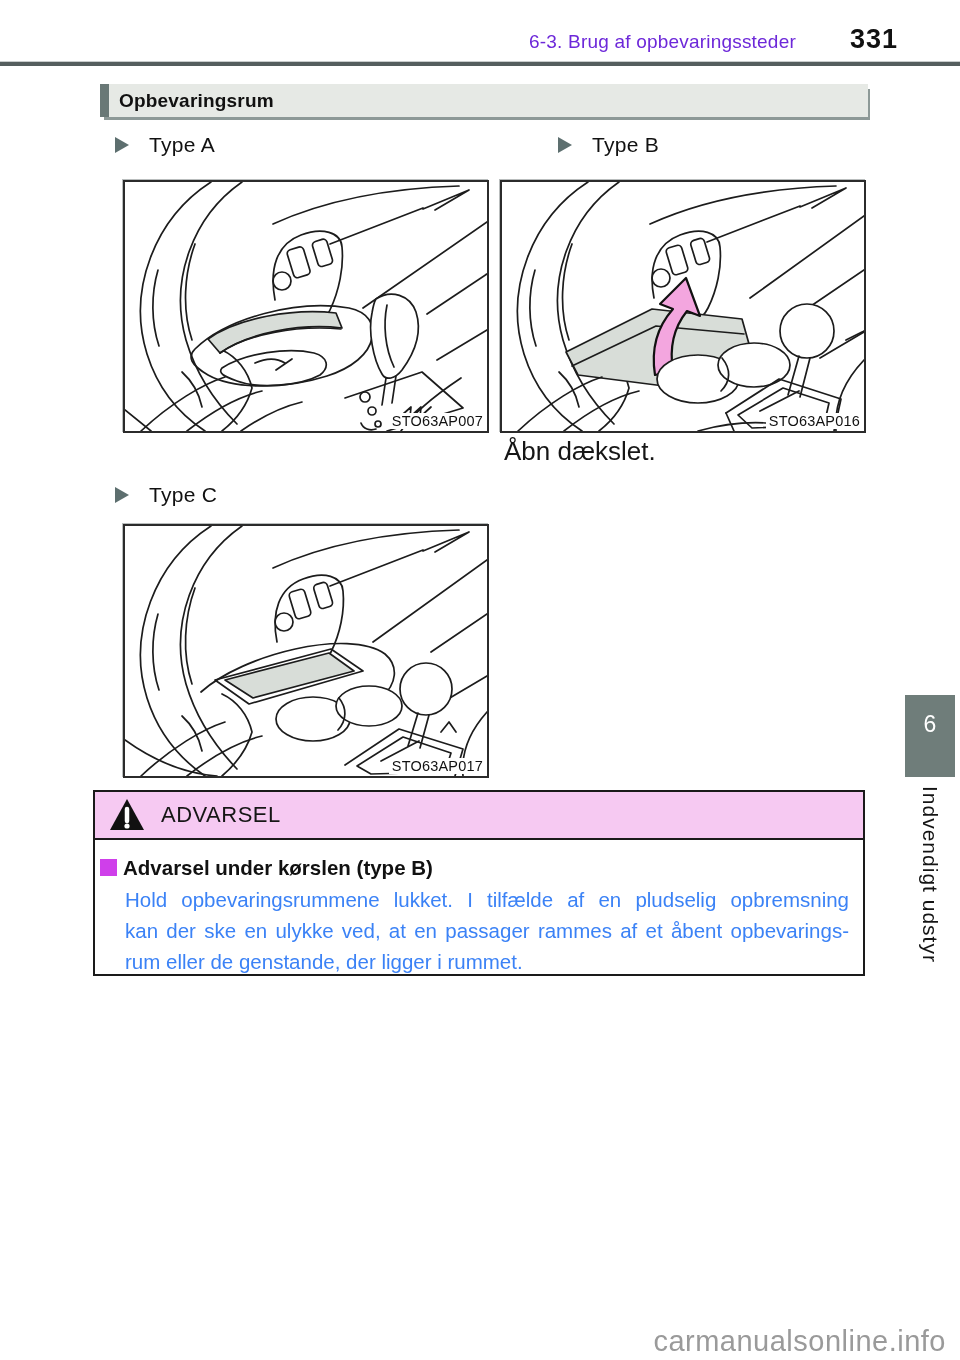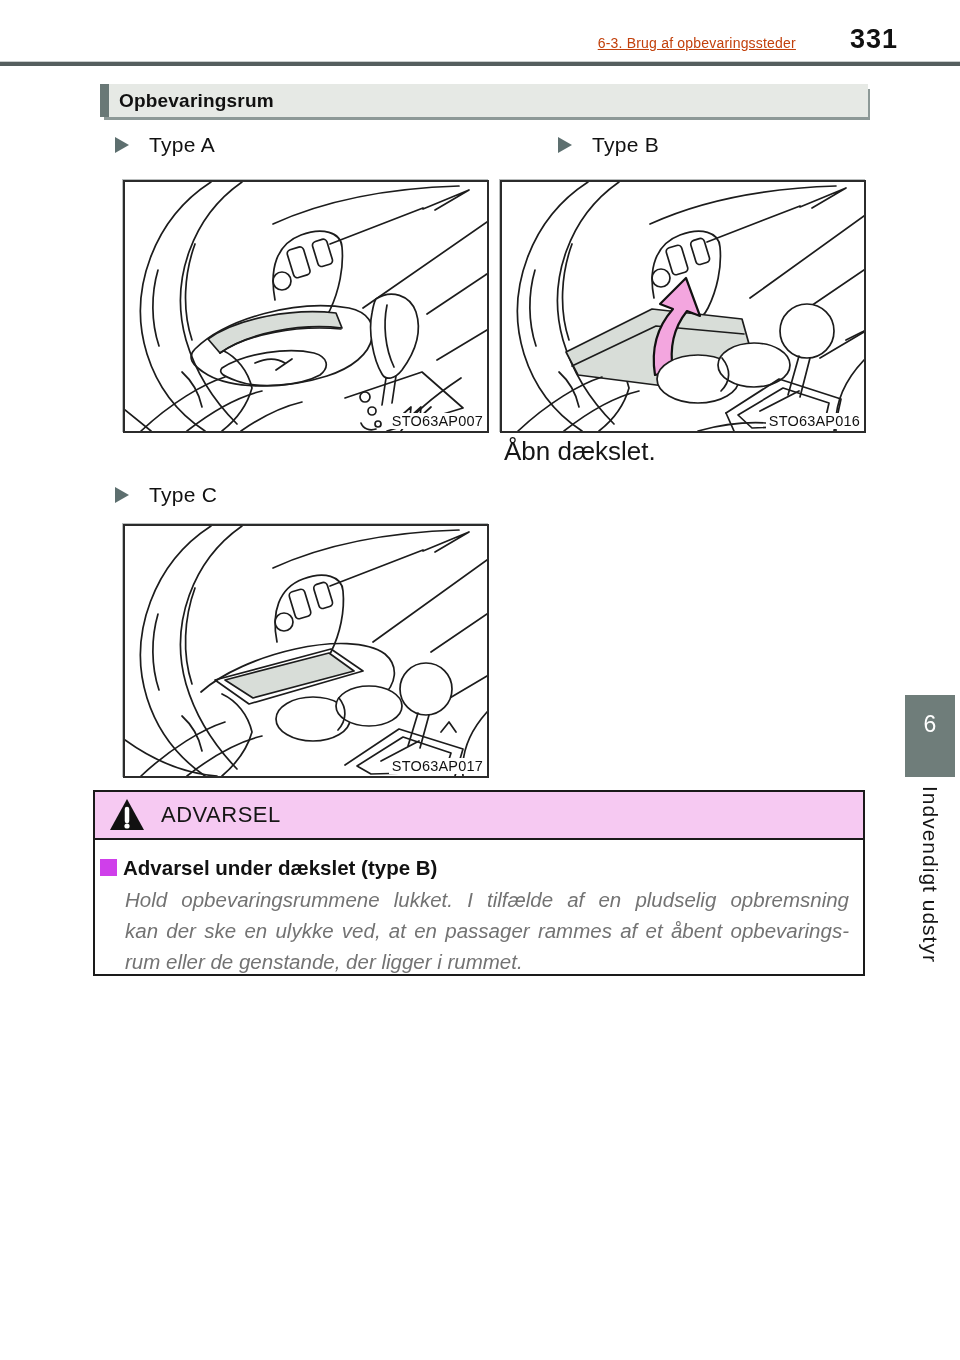--- a/index.html
+++ b/index.html
@@ -1,21 +1,21 @@
 <!DOCTYPE html>
 <html style="--accent-pink: #f6c9f2; --bullet-magenta: #cf3fea; --arrow-pink: #f3a6df; --marker-gray-green: #5d6f6f; --badge-gray: #6f7d7a; --shade-gray: #d8ddd8; --bar-fill: #e6e9e5; --bar-accent: #697876; --bar-shadow: #8d9997; --rule-gray: #555e5e; --watermark-gray: #9a9a9a;"><head>
 <meta charset="utf-8">
 <style>
   html,body{margin:0;padding:0;background:#fff;}
   .page{position:relative;width:960px;height:1360px;background:#fff;overflow:hidden;
         font-family:"Liberation Sans","DejaVu Sans",sans-serif;color:#111;}
 
   
   .pg-header{position:absolute;top:24px;left:0;width:898px;text-align:right;white-space:nowrap;}
-  .pg-title{font-size:14px;color:#c2410c;letter-spacing:.2px;text-decoration:underline;}
+  .pg-title{font-size:19px;color:#6d28d9;letter-spacing:.2px;}
   .pg-num{font-size:27px;font-weight:bold;margin-left:54px;letter-spacing:1px;margin-top:8px;}
   .rule{position:absolute;top:61px;left:0;width:960px;height:4px;
         background:var(--rule-gray,#555e5e);border-top:1px solid #c8cccc;}
 
   
   .section-bar{position:absolute;top:84px;left:100px;width:759px;height:33px;
         background:var(--bar-fill,#e6e9e5);border-left:9px solid var(--bar-accent,#697876);
         box-shadow:3px 4px 0 -1px var(--bar-shadow,#8d9997);
         display:flex;align-items:center;}
   .section-bar span{font-size:19px;font-weight:bold;margin-left:10px;letter-spacing:.2px;}
@@ -42,21 +42,21 @@
 
   
   .warnbox{position:absolute;top:790px;left:93px;width:768px;height:182px;
        border:2px solid #1a1a1a;background:#fff;}
   .warnhead{height:46px;background:var(--accent-pink,#f6c9f2);border-bottom:2px solid #1a1a1a;
        display:flex;align-items:center;gap:16px;padding-left:14px;}
   .warnhead .wtitle{font-size:22px;letter-spacing:.5px;color:#161616;}
   .warnsub{display:flex;align-items:flex-start;gap:6px;margin:16px 0 4px 5px;}
   .sq{width:17px;height:17px;background:var(--bullet-magenta,#cf3fea);margin-top:3px;flex:none;}
   .warnsub b{font-size:20.5px;}
-  .wline{margin:0 14px 0 30px;font-size:20.5px;line-height:31px;color:#737373;font-style:italic;}
+  .wline{margin:0 14px 0 30px;font-size:20.5px;line-height:31px;color:#3b82f6;}
   .wline.just{text-align:justify;text-align-last:justify;}
 
   
   .chapter-badge{position:absolute;top:695px;left:905px;width:50px;height:82px;
        background:var(--badge-gray,#6f7d7a);color:#fff;text-align:center;}
   .chapter-badge span{display:inline-block;margin-top:16px;font-size:23px;}
   .vlabel{position:absolute;top:786px;left:905px;width:50px;height:260px;
        writing-mode:vertical-rl;text-align:left;font-size:21px;letter-spacing:1px;color:#141414;
        display:flex;align-items:center;}
 
@@ -258,26 +258,27 @@
     <div class="warnhead">
       <svg width="36" height="34" viewBox="0 0 36 34">
         <path d="M 18 1 L 35 32 L 1 32 Z" fill="#111"></path>
         <path d="M 18 11 L 18 23" stroke="#fff" stroke-width="4.5" stroke-linecap="round"></path>
         <circle cx="18" cy="28" r="2.6" fill="#fff"></circle>
       </svg>
       <span class="wtitle">ADVARSEL</span>
     </div>
     <div class="warnsub">
       <span class="sq"></span>
-      <b>Advarsel under dækslet (type B)</b>
+      <b>Advarsel under kørslen (type B)</b>
     </div>
     <div class="wline just">Hold opbevaringsrummene lukket. I tilfælde af en pludselig opbremsning</div>
     <div class="wline just">kan der ske en ulykke ved, at en passager rammes af et åbent opbevarings-</div>
     <div class="wline">rum eller de genstande, der ligger i rummet.</div>
   </div>
 
   <div class="chapter-badge">
     <span>6</span>
   </div>
   <div class="vlabel">Indvendigt udstyr</div>
 
+  <div class="watermark">carmanualsonline.info</div>
 
 </div>
 
 </body></html>

